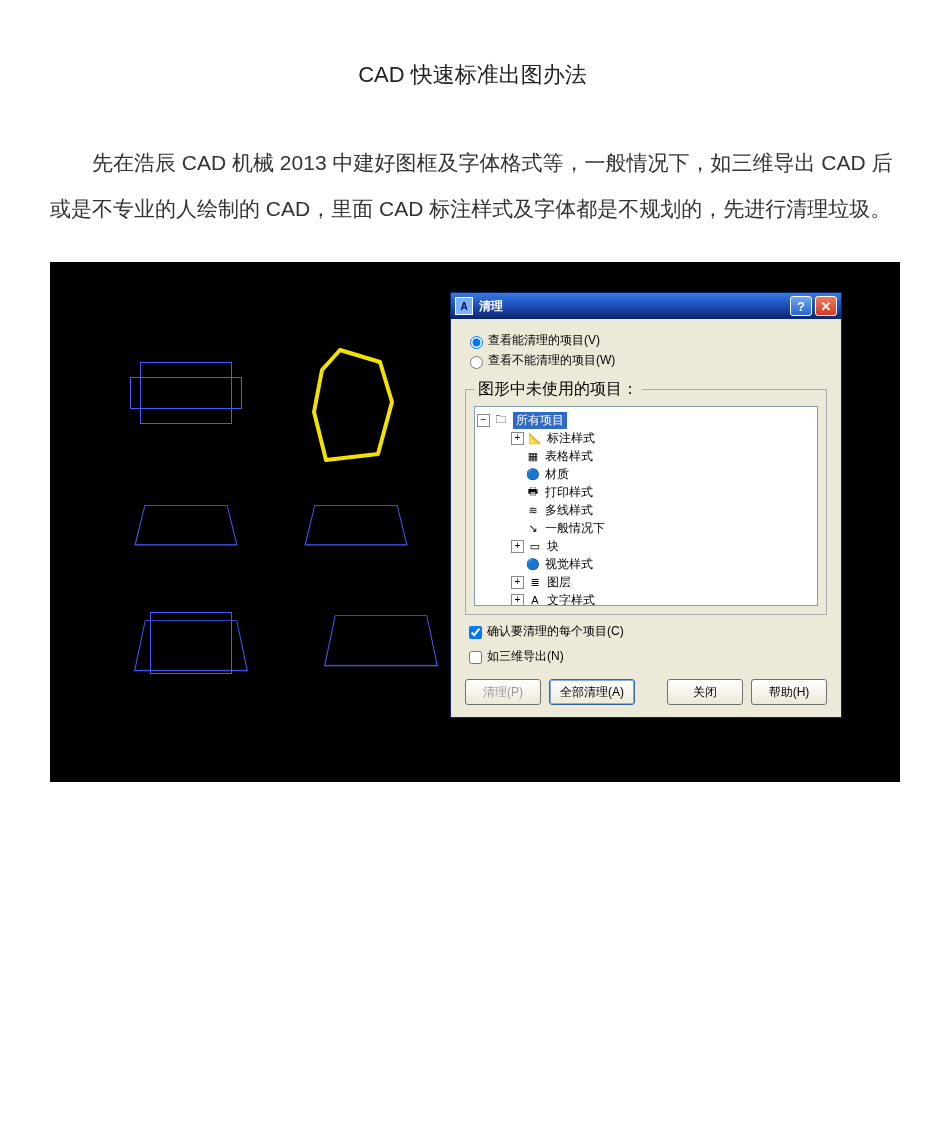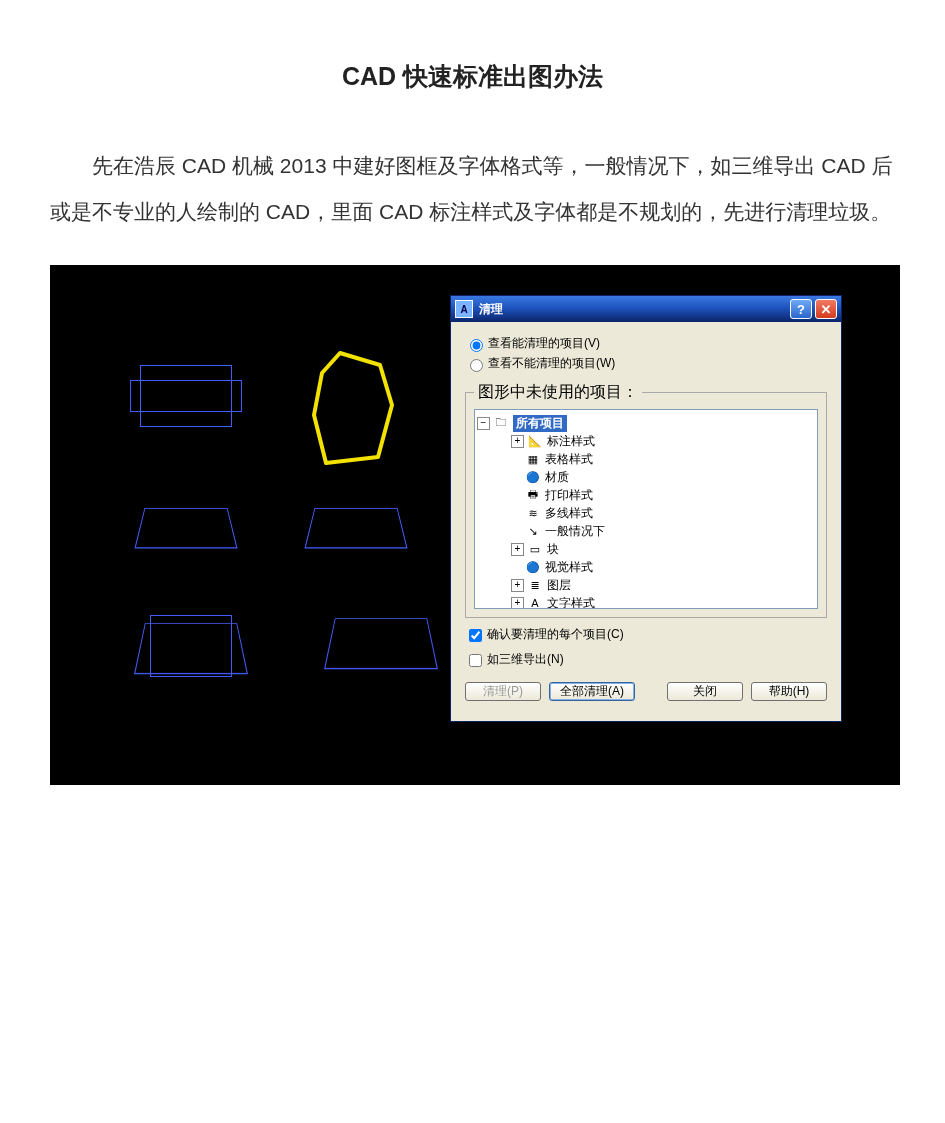--- a/index.html
+++ b/index.html
@@ -1,54 +1,54 @@
 <!DOCTYPE html>
 <html><head>
 <meta charset="utf-8">
 <style>
   html,body{margin:0;padding:0;background:#fff;font-family:"Microsoft YaHei","SimSun",Arial,sans-serif;color:#333;width:945px}
   .page{padding:50px 50px 0 50px}
-  h1{text-align:center;font-size:25px;font-weight:bold;margin:10px 0 50px 0;color:#222}
+  h1{text-align:center;font-size:22px;font-weight:normal;margin:10px 0 50px 0;color:#222}
   p.body{font-size:21px;line-height:2.2;text-indent:2em;margin:0 0 30px 0;color:#333}
   .screenshot{width:850px;height:520px;background:#000;position:relative;margin:0 auto}
   
   .cad{position:absolute;border:1px solid #445cff}
   .cad.d1{left:90px;top:100px;width:90px;height:60px}
   .cad.d1b{left:80px;top:115px;width:110px;height:30px;border:1px solid #445cff}
   .cad.d2{left:90px;top:240px;width:90px;height:40px;transform:perspective(60px) rotateX(18deg)}
   .cad.d3{left:100px;top:350px;width:80px;height:60px}
   .cad.d3b{left:90px;top:355px;width:100px;height:50px;transform:perspective(60px) rotateX(14deg)}
   .cad.d4{left:260px;top:240px;width:90px;height:40px;transform:perspective(60px) rotateX(18deg)}
   .cad.d5{left:280px;top:350px;width:100px;height:50px;transform:perspective(60px) rotateX(14deg)}
   svg.yellow{position:absolute;left:250px;top:80px}
   
   .dialog{position:absolute;left:400px;top:30px;width:390px;background:#ece9d8;border:1px solid #0a246a;box-shadow:2px 2px 4px rgba(0,0,0,.4);font-size:12px}
   .titlebar{height:26px;background:linear-gradient(to bottom,#3a79e3,#1c4fb7 50%,#0a246a);color:#fff;display:flex;align-items:center;padding:0 4px;font-weight:bold}
   .titlebar .ticon{width:16px;height:16px;background:#7ab3ff;border:1px solid #fff;margin-right:6px;display:flex;align-items:center;justify-content:center;font-size:10px;color:#004}
   .titlebar .spacer{flex:1}
   .tb-btn{width:20px;height:18px;margin-left:3px;border:1px solid #fff;border-radius:3px;display:flex;align-items:center;justify-content:center;font-weight:bold;font-size:13px;cursor:pointer}
   .tb-help{background:linear-gradient(#6fa9f7,#2a66cc);color:#fff}
   .tb-close{background:linear-gradient(#f17a63,#d43a1f);color:#fff}
-  .dlg-body{padding:10px 14px 20px 14px;color:#000}
+  .dlg-body{padding:10px 14px 12px 14px;color:#000}
   .radio-row{display:flex;align-items:center;margin:3px 0}
   .radio-row input{margin-right:5px}
   fieldset{border:1px solid #a9a9a9;margin:10px 0 8px 0;padding:6px 8px 8px 8px}
   fieldset legend{font-size:16px;padding:0 4px}
   .tree{background:#fff;border:1px solid #7f9db9;height:190px;padding:4px 2px;overflow:auto}
   .tree-row{display:flex;align-items:center;height:18px;font-size:12px;white-space:nowrap}
   .exp{width:11px;height:11px;border:1px solid #888;display:inline-flex;align-items:center;justify-content:center;font-size:10px;line-height:1;margin-right:3px;background:#fff;cursor:pointer;color:#000}
   .exp.blank{border:none;background:none}
   .node-icon{width:16px;height:14px;display:inline-flex;align-items:center;justify-content:center;margin-right:4px;font-size:11px}
   .ind2{padding-left:34px}
-  .sel{background:#316ac5;color:#fff;font-weight:bold;padding:0 3px}
+  .sel{background:#316ac5;color:#fff;font-weight:normal;padding:0 3px}
   .chk-row{display:flex;margin:6px 0}
   .chk-row input{margin-right:5px}
   .btn-row{display:flex;justify-content:flex-start;gap:8px;margin-top:12px}
   .btn-row .gap{flex:1}
-  button.win{min-width:76px;height:19px;font-size:12px;background:linear-gradient(#fff,#ece9d8);border:1px solid #707070;border-radius:3px;cursor:pointer;padding:0 10px}
+  button.win{min-width:76px;height:26px;font-size:12px;background:linear-gradient(#fff,#ece9d8);border:1px solid #707070;border-radius:3px;cursor:pointer;padding:0 10px}
   button.win:disabled{color:#999;cursor:default}
   button.win.default{border:1px solid #30669e;box-shadow:0 0 0 1px #89ade4 inset}
 </style>
 </head>
 <body>
 
 <div class="page">
   <h1>CAD 快速标准出图办法</h1>
   <p class="body">先在浩辰 CAD 机械 2013 中建好图框及字体格式等，一般情况下，如三维导出 CAD 后或是不专业的人绘制的 CAD，里面 CAD 标注样式及字体都是不规划的，先进行清理垃圾。</p>
 

